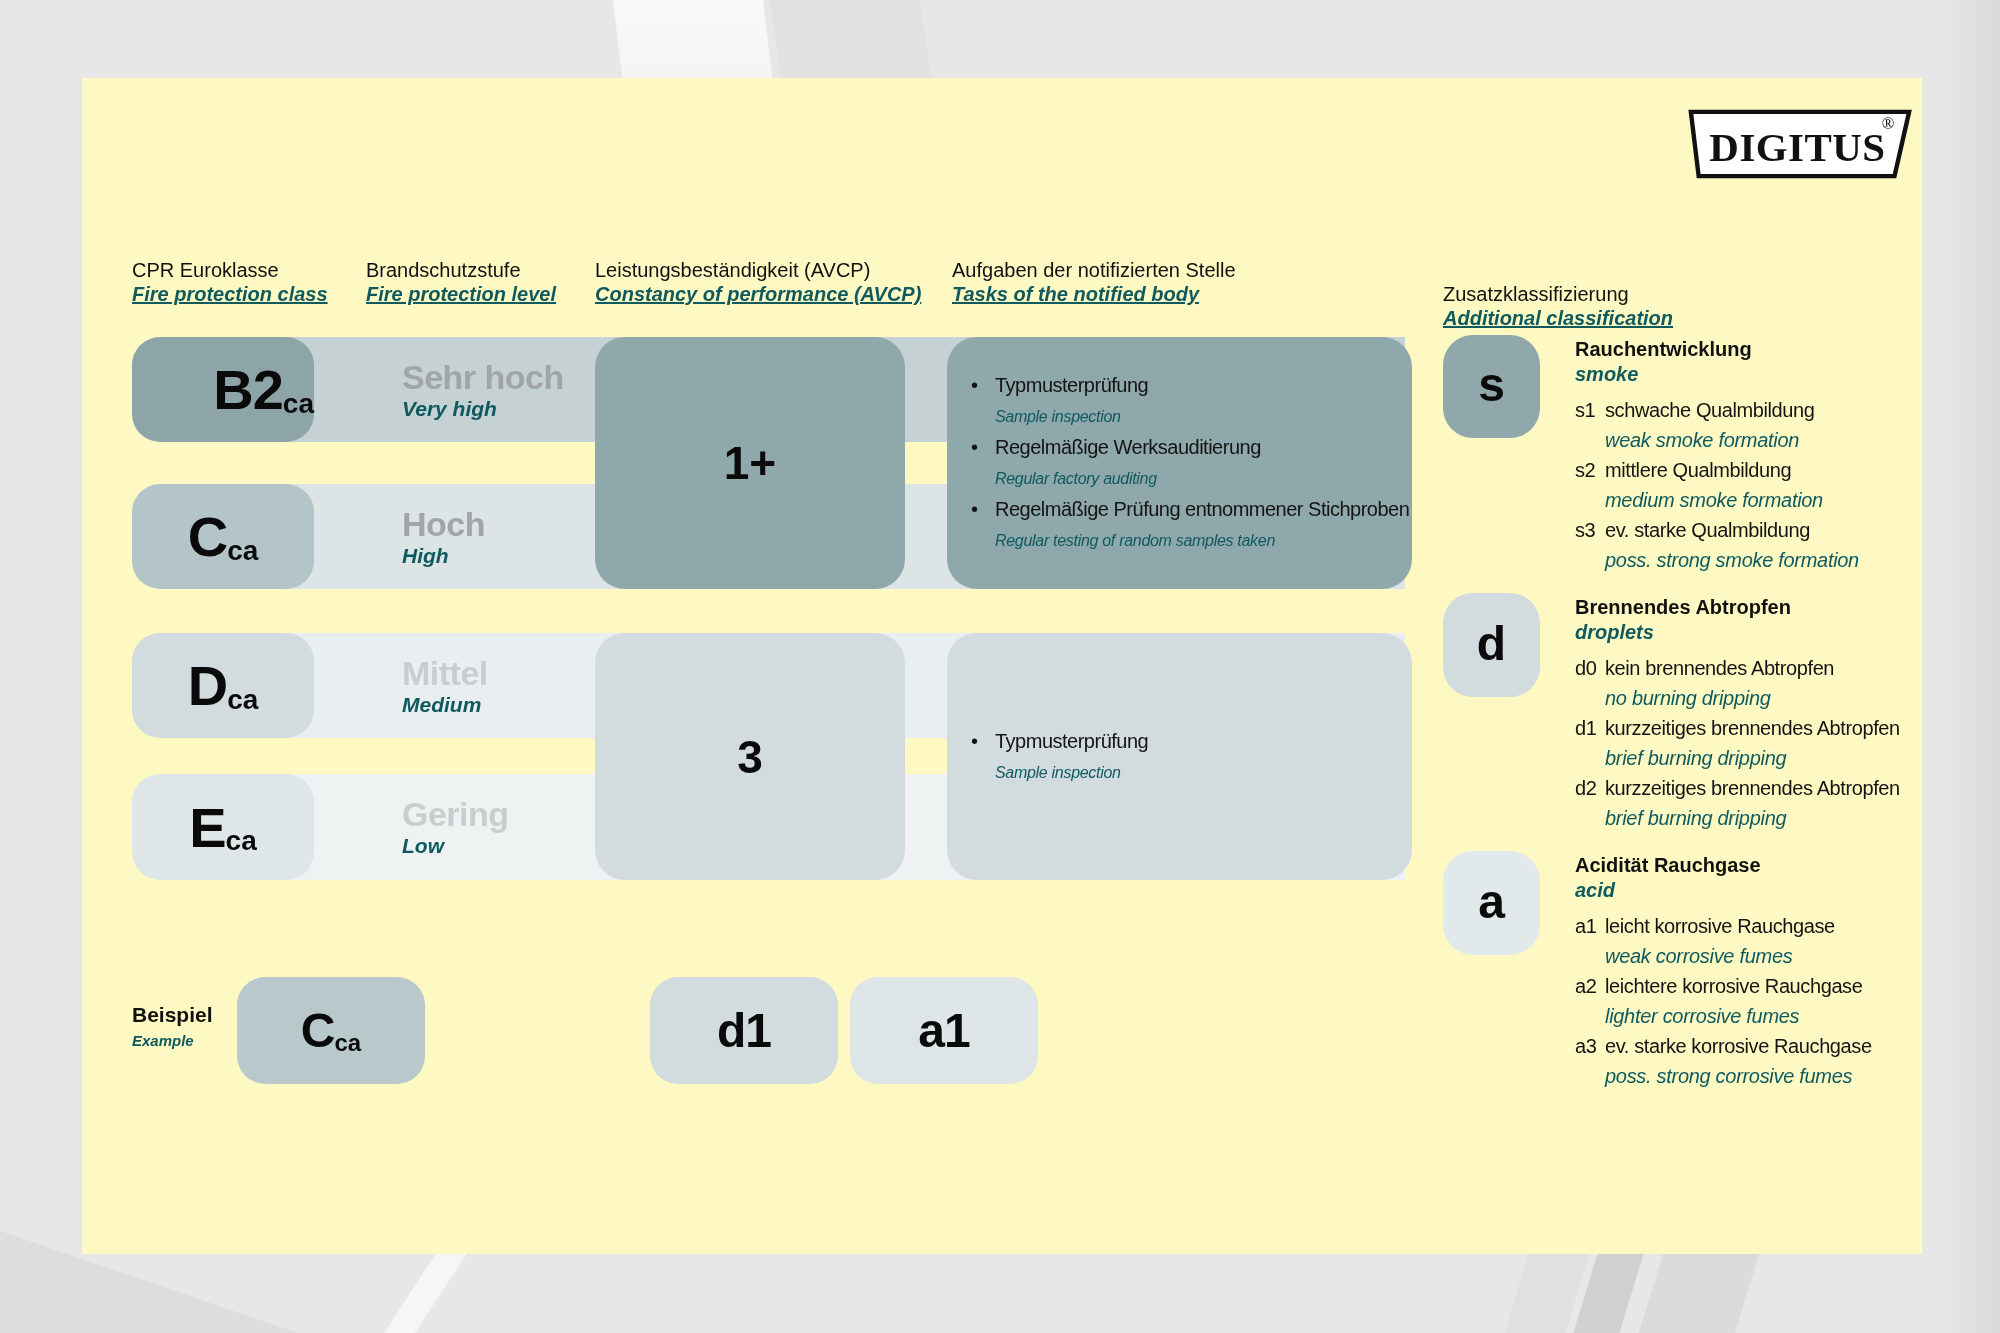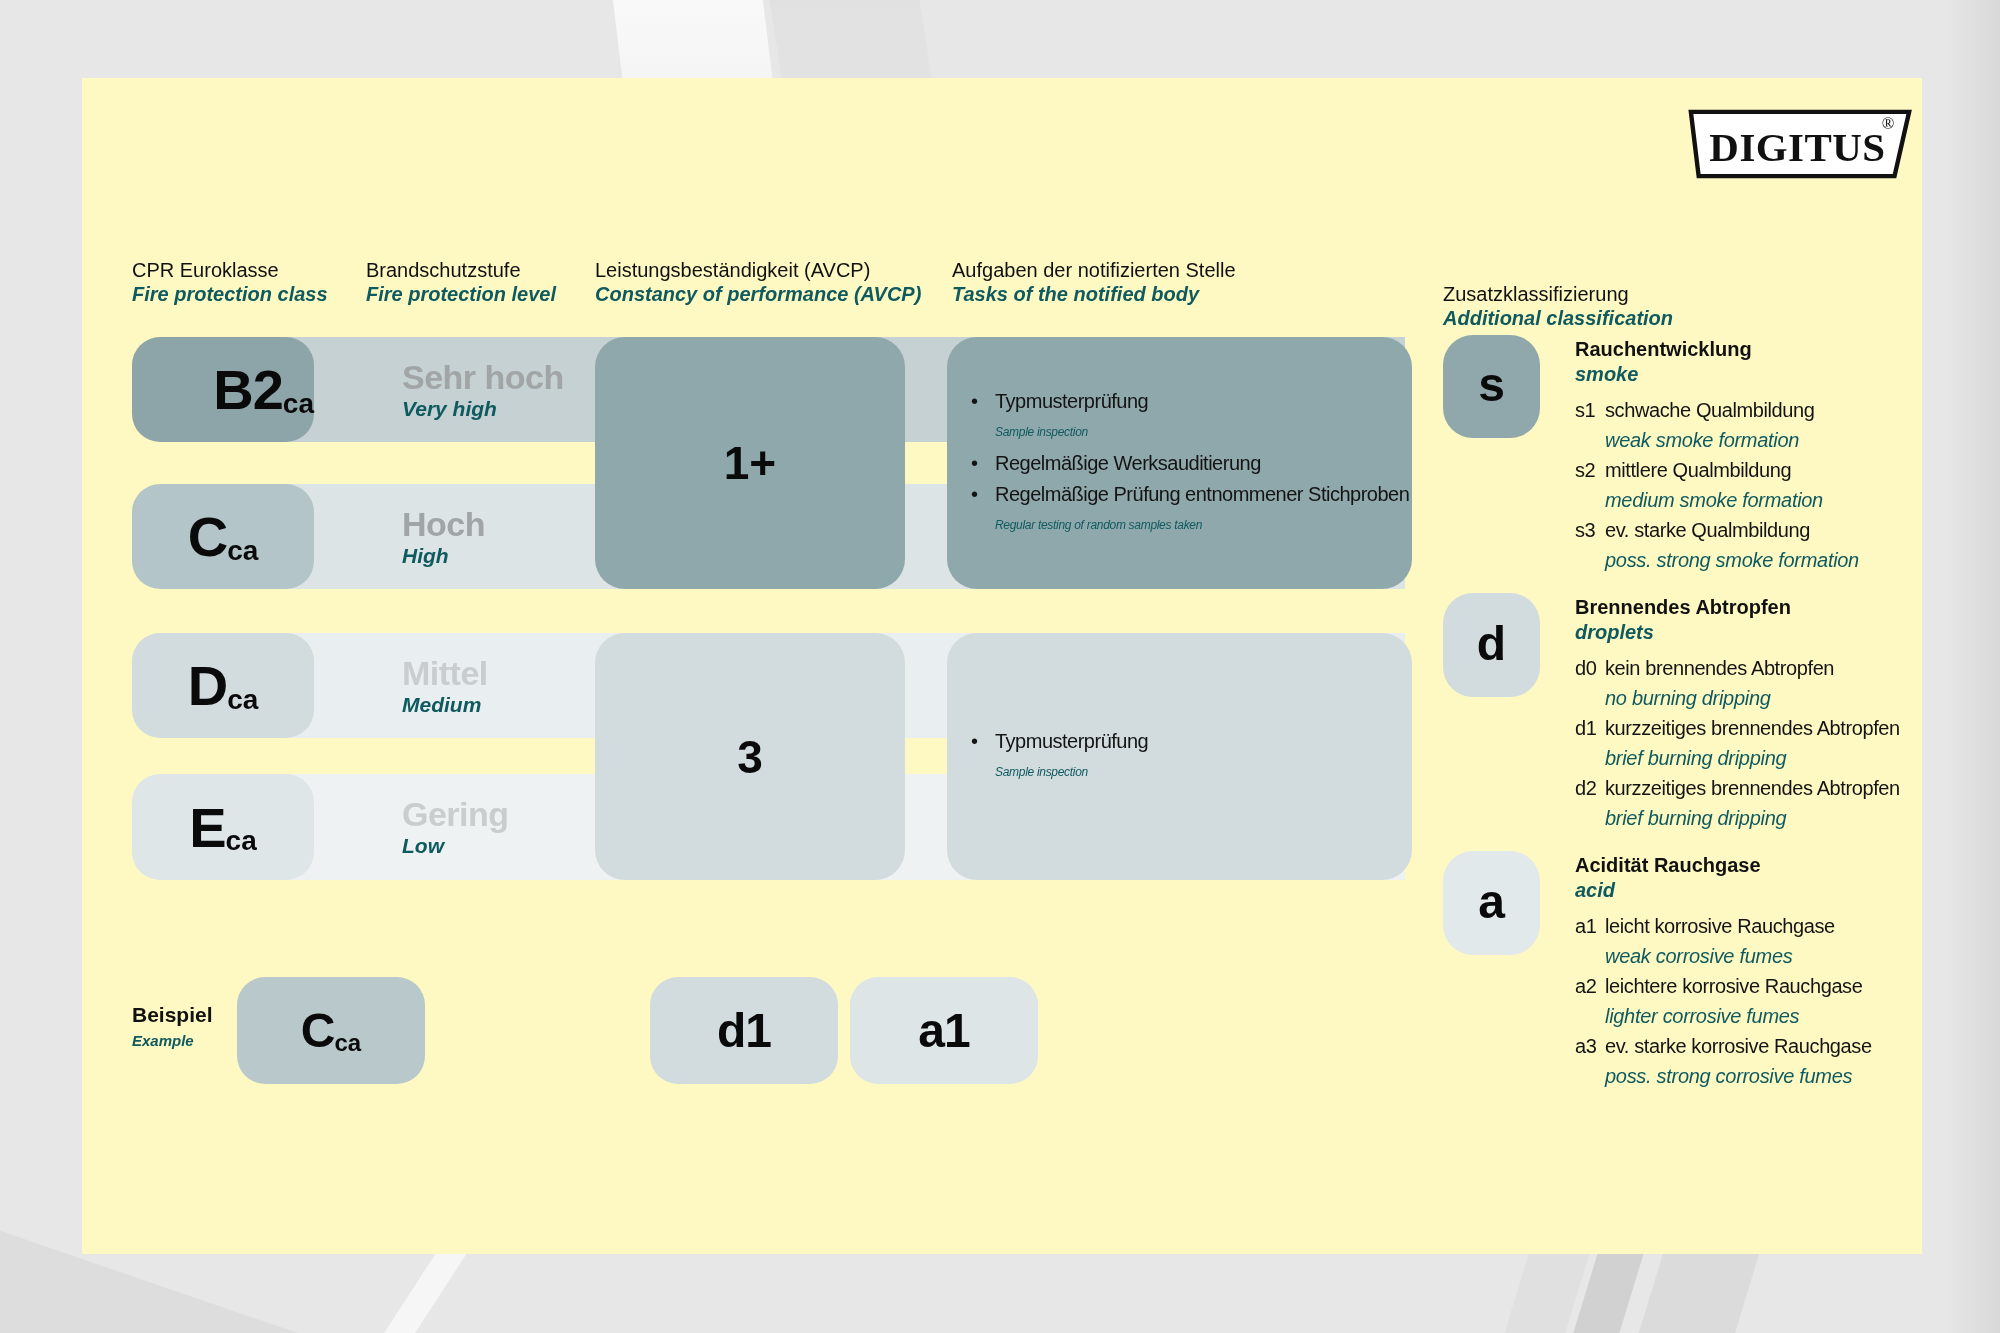--- a/index.html
+++ b/index.html
@@ -19,41 +19,41 @@
   .st-br1{left:1545px;top:990px;width:58px;height:430px;background:#e0e0e0;transform:rotate(17deg);}
   .st-br2{left:1615px;top:980px;width:44px;height:440px;background:#cccccc;transform:rotate(17deg);opacity:.85;}
   .st-br3{left:1680px;top:985px;width:92px;height:440px;background:#d9d9d9;transform:rotate(17deg);opacity:.9;}
   
   .card{position:absolute;left:82px;top:78px;width:1840px;height:1176px;background:#fef9c3;}
   
   .logo{position:absolute;left:1598px;top:28px;width:240px;height:76px;}
   
   .colhead{position:absolute;white-space:nowrap;}
   .colhead .de{font-size:20px;font-weight:normal;line-height:24px;color:#111;}
-  .colhead .en{font-size:20px;font-weight:bold;font-style:italic;line-height:24px;color:#0f5a5f;}
+  .colhead .en{font-size:20px;font-weight:bold;font-style:italic;line-height:24px;color:#0f5a5f;text-decoration:underline;}
   
   .band{position:absolute;left:118px;width:1205px;}
   .badge{position:absolute;left:50px;width:182px;border-radius:28px;
          display:flex;align-items:center;justify-content:center;}
   .badge .code{font-size:56px;font-weight:bold;color:#0a0a0a;letter-spacing:-1px;}
   .badge .sub{font-size:28px;font-weight:bold;color:#0a0a0a;position:relative;top:14px;letter-spacing:0;}
   .lvl{position:absolute;left:202px;top:50%;transform:translateY(-50%);}
   .lvl .de{font-size:34px;font-weight:bold;line-height:38px;letter-spacing:-0.5px;}
   .lvl .en{font-size:21px;font-weight:bold;font-style:italic;color:#0f5a5f;line-height:26px;}
   .lvl-g1 .de{color:#a1a5a5;}
   .lvl-g2 .de{color:#c9cdce;}
   
   .avcpbox{position:absolute;left:513px;width:310px;border-radius:30px;
            display:flex;align-items:center;justify-content:center;}
   .avcpbox .num{font-size:46px;font-weight:bold;color:#0a0a0a;}
   .tasksbox{position:absolute;left:865px;width:465px;border-radius:30px;
             display:flex;flex-direction:column;justify-content:center;padding-left:24px;box-sizing:border-box;}
   .task .de{font-size:20px;line-height:31px;color:#141414;letter-spacing:-0.5px;white-space:nowrap;display:flex;}
   .task .bullet{width:24px;flex:0 0 24px;}
-  .task .en{font-size:12px;line-height:31px;font-style:italic;color:#0f5a5f;margin-left:24px;letter-spacing:-0.3px;white-space:nowrap;}
+  .task .en{font-size:16px;line-height:31px;font-style:italic;color:#0f5a5f;margin-left:24px;letter-spacing:-0.3px;white-space:nowrap;}
   
   .addbadge{position:absolute;left:1361px;width:97px;border-radius:30px;
             display:flex;align-items:center;justify-content:center;}
   .addbadge .ltr{font-size:48px;font-weight:bold;color:#0a0a0a;position:relative;top:-2px;}
   .addsec{position:absolute;left:1493px;width:350px;}
   .addsec .tde{font-size:20px;font-weight:bold;line-height:25px;color:#111;}
   .addsec .ten{font-size:20px;font-weight:bold;font-style:italic;line-height:25px;color:#0f5a5f;}
   .addsec .items{margin-top:8px;}
   .addsec .ide{font-size:20px;line-height:30px;color:#141414;letter-spacing:-0.4px;white-space:nowrap;}
   .addsec .ide .icode{display:inline-block;min-width:30px;}
@@ -167,20 +167,21 @@
             <span class="bullet">•</span>
             <span>Typmusterprüfung</span>
           </div>
         <div class="en">Sample inspection</div>
       </div>
       <div class="task">
         <div class="de">
             <span class="bullet">•</span>
             <span>Regelmäßige Werksauditierung</span>
           </div>
+        <div class="en">Regular factory auditing</div>
       </div>
       <div class="task">
         <div class="de">
             <span class="bullet">•</span>
             <span>Regelmäßige Prüfung entnommener Stichproben</span>
           </div>
         <div class="en">Regular testing of random samples taken</div>
       </div>
     </div>
     <div class="tasksbox" style="top:555px;height:247px;background:#d2dcdf;">

